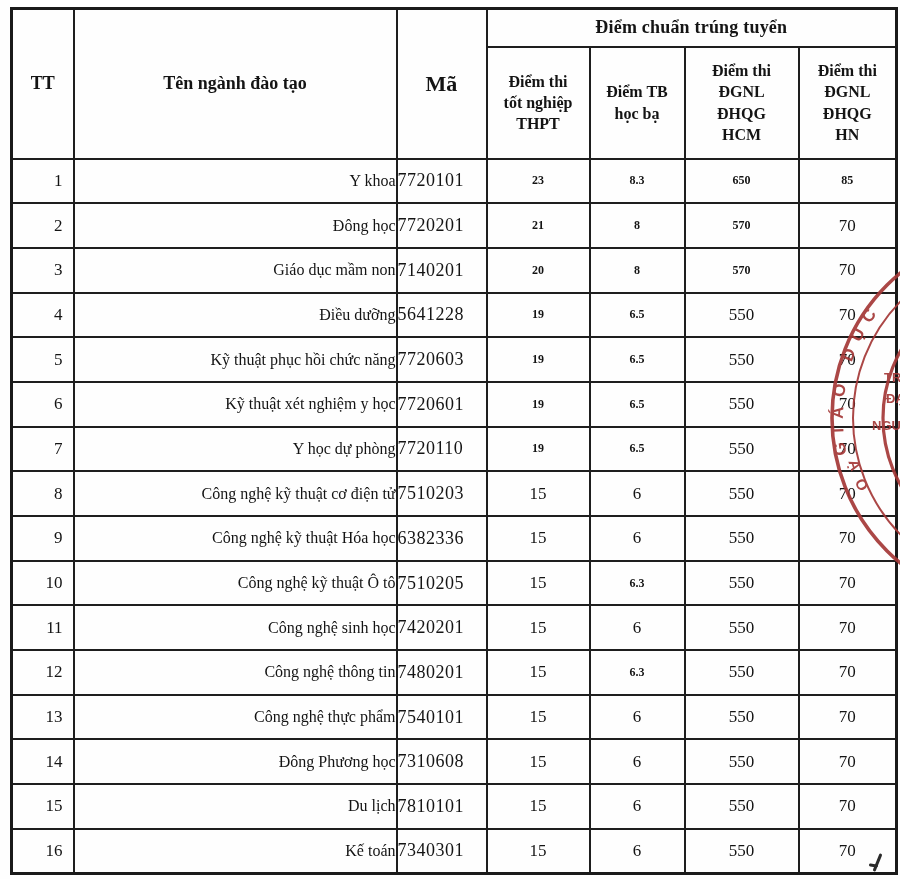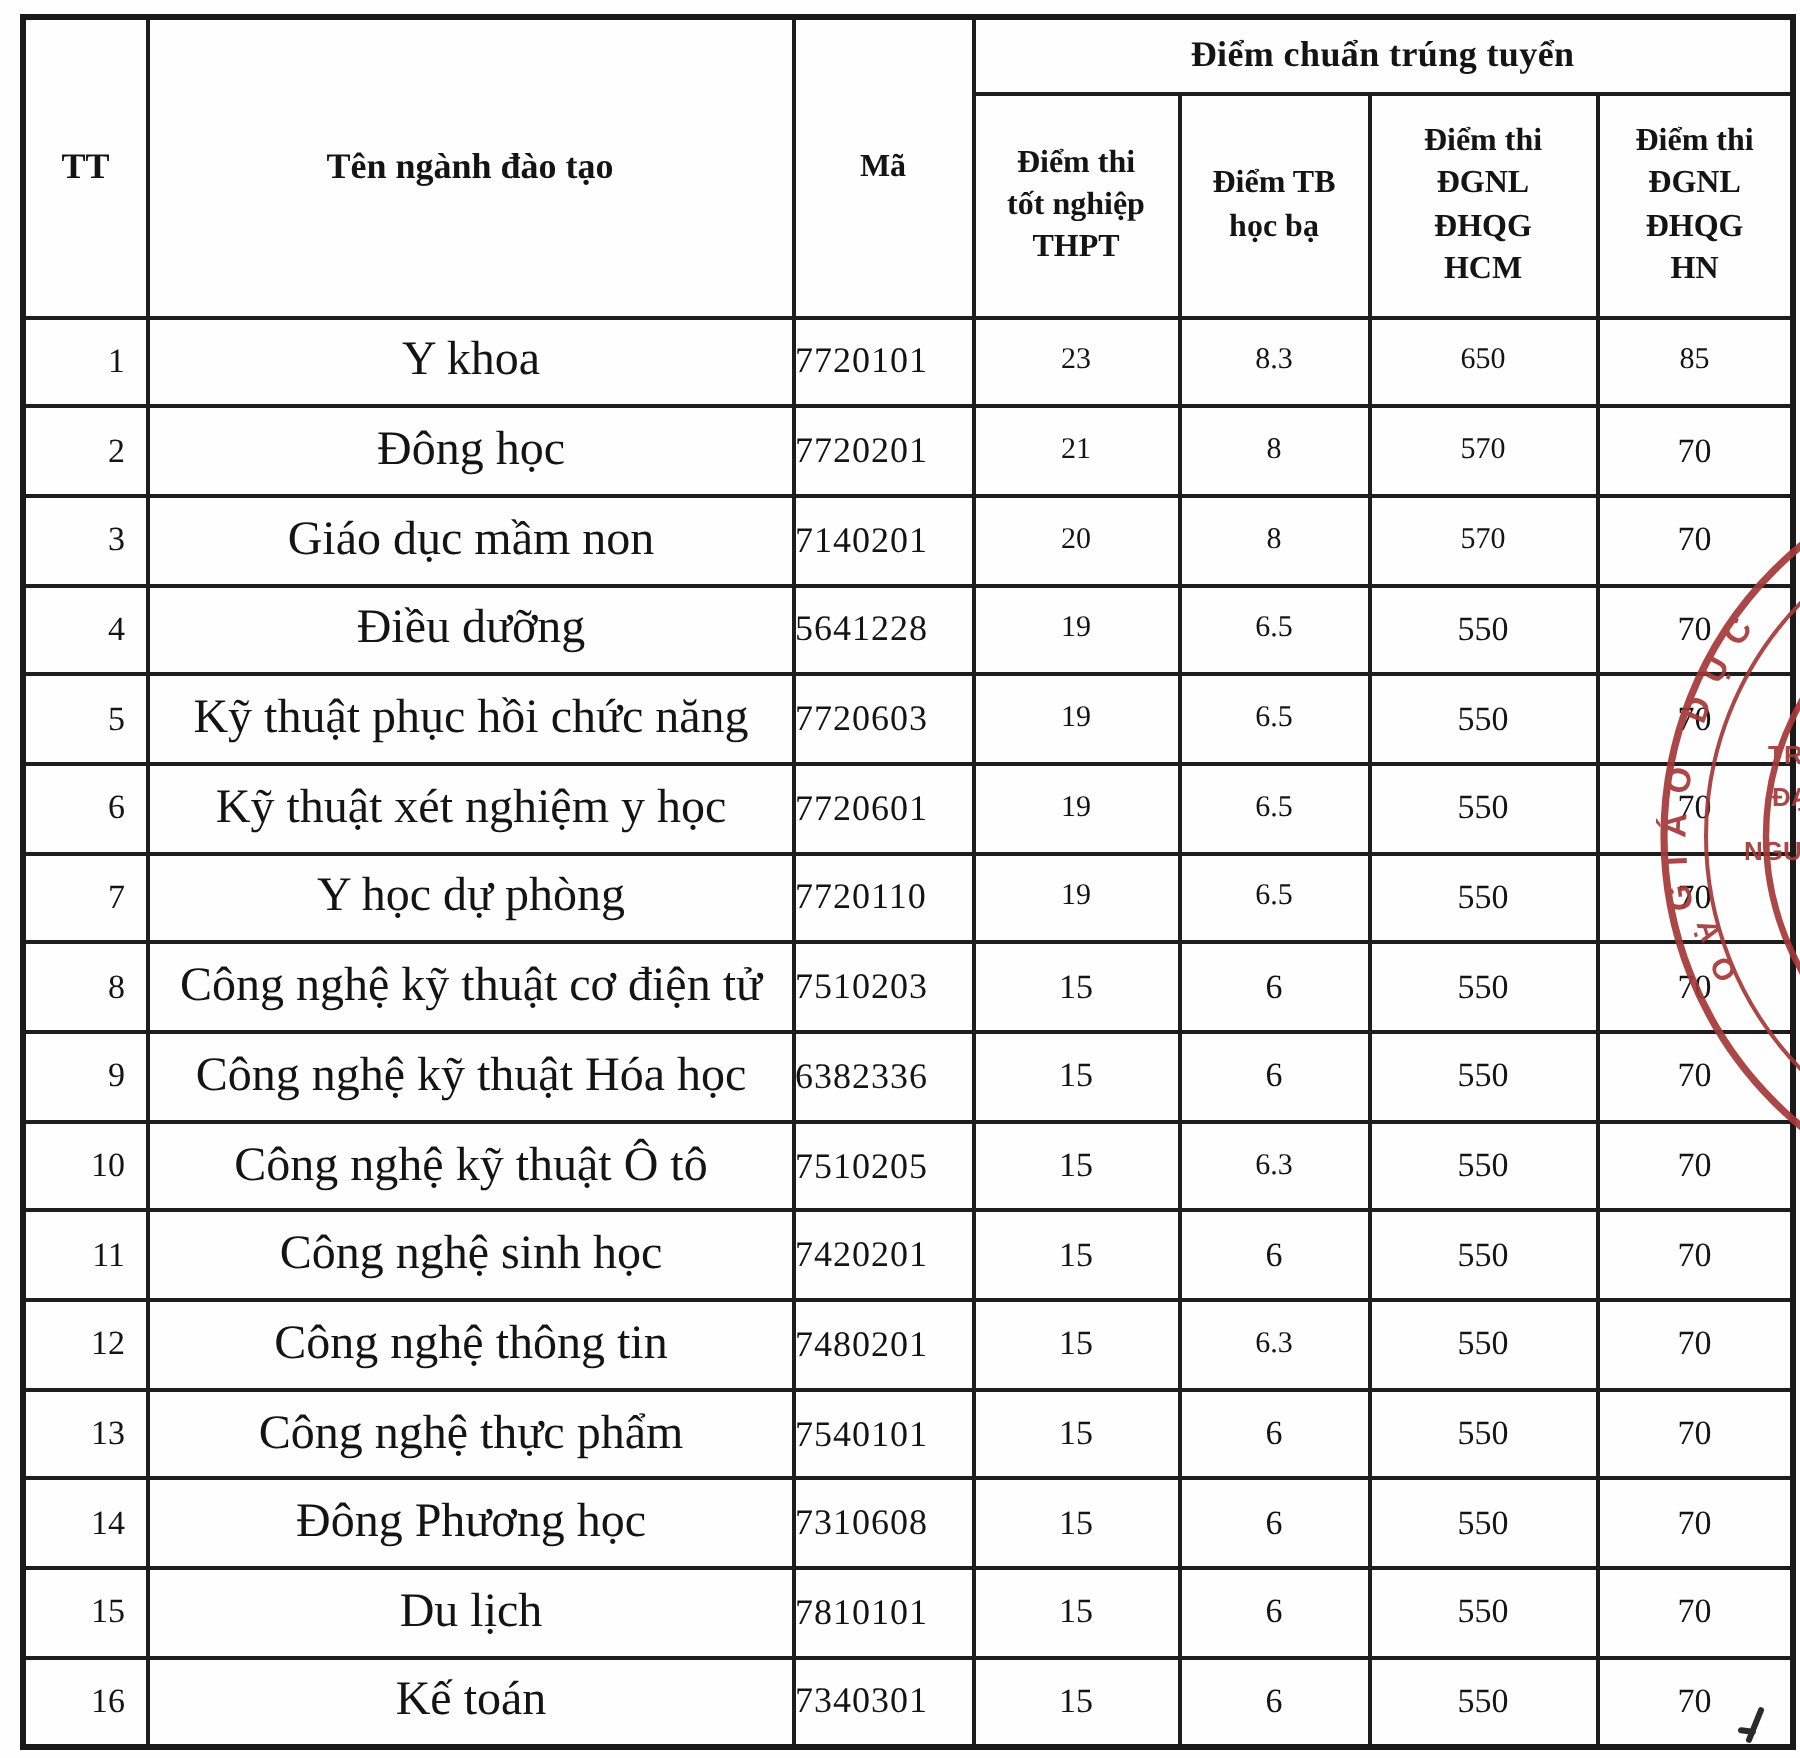--- a/index.html
+++ b/index.html
@@ -27,31 +27,31 @@
     padding: 0;
     overflow: hidden;
   }
   thead tr.group-row { height: 38px; }
   thead tr.sub-row   { height: 112px; }
   tbody tr.data-row  { height: 44.7px; }
 
   th { font-weight: bold; text-align: center; vertical-align: middle; margin-top: 28px; }
   th.h-tt   { font-size: 18px; }
   th.h-name { font-size: 18px; }
-  th.h-code { font-size: 16px; }
+  th.h-code { font-size: 22px; }
   th.h-group{ font-size: 18px; letter-spacing: .2px; }
   th.h-sub  { font-size: 16px; line-height: 1.32; }
   th.h-sub .ln { display: block; }
 
   tbody td { vertical-align: middle; padding-bottom: 5px; }
   td.tt    { text-align: right; padding-right: 10px; font-size: 17px; }
-  td.name  { text-align: center;  padding-left: 1px;  font-size: 24px; white-space: nowrap; }
+  td.name  { text-align: right;  padding-left: 1px;  font-size: 16px; white-space: nowrap; }
   td.code  { text-align: left; font-size: 18px; letter-spacing: .5px; }
   td.score { text-align: center; font-size: 17px; }
-  td.score.b { font-weight: normal; font-size: 15px; margin-left: 40px; }
+  td.score.b { font-weight: bold; font-size: 12px; margin-left: 40px; }
 
   svg.stamp {
     position: absolute;
     left: 0; top: 0;
     pointer-events: none;
     opacity: .92;
   }
   .pen-mark {
     position: absolute;
     left: 876px; top: 853px;

